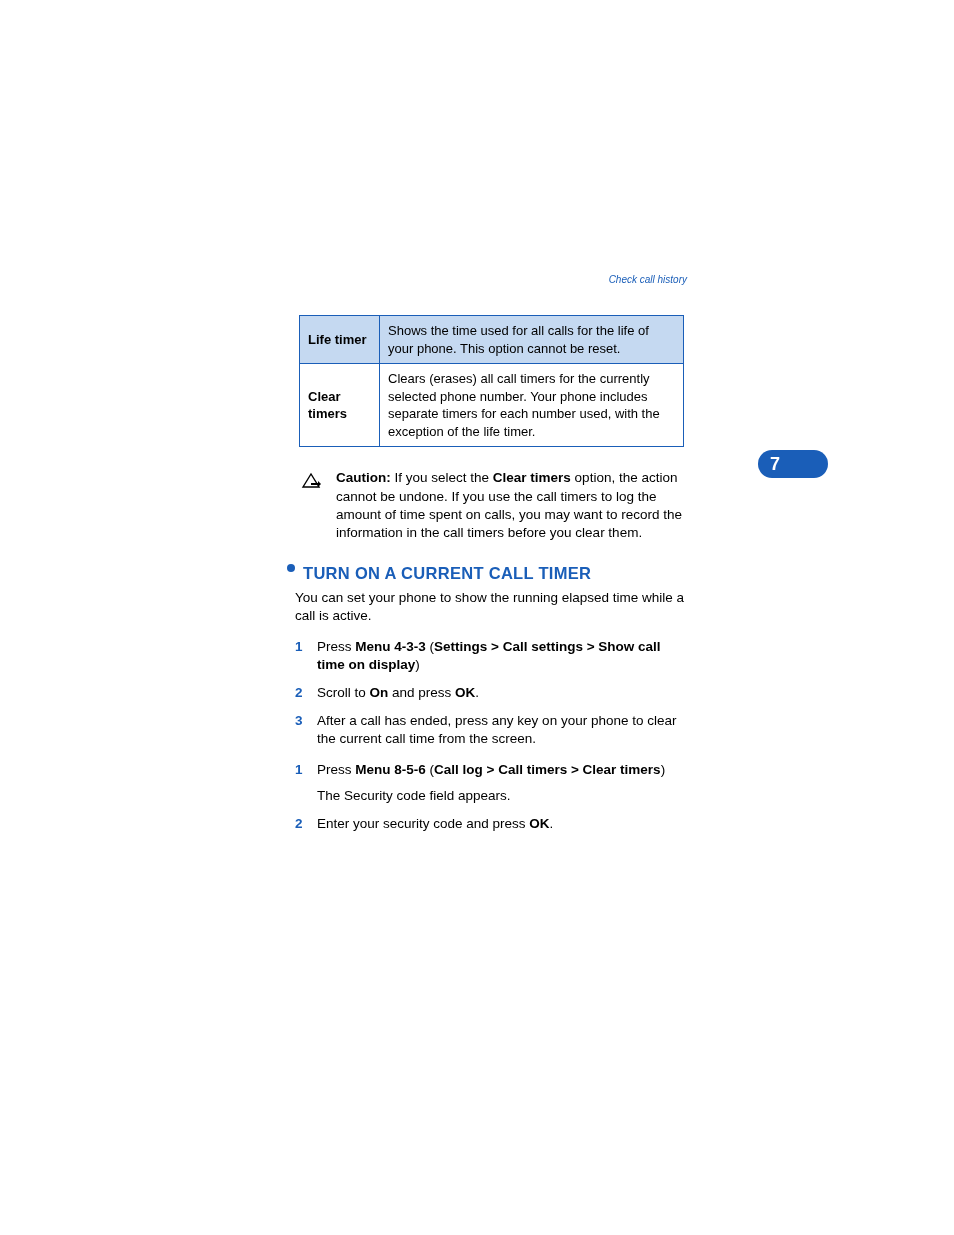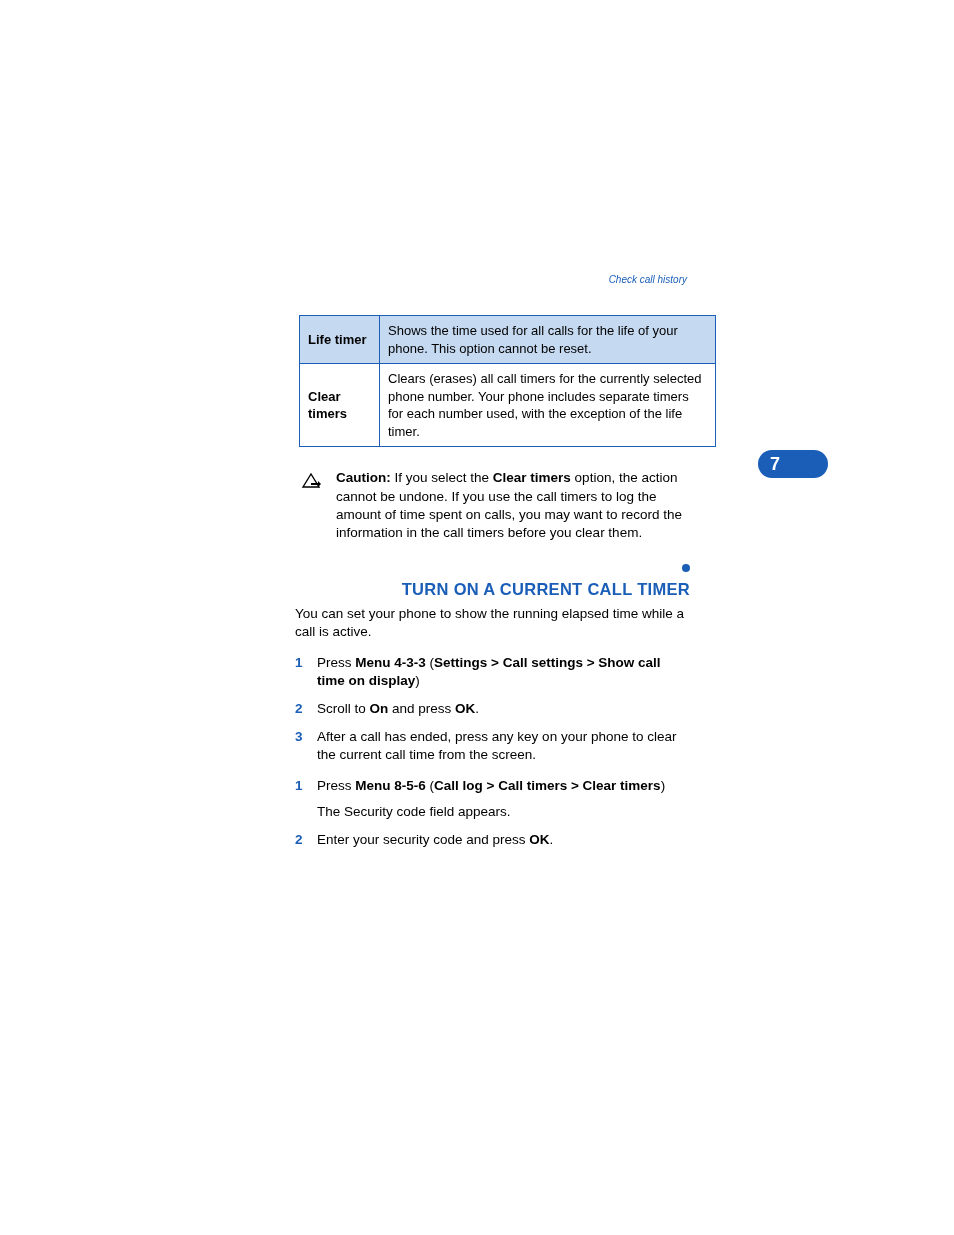--- a/index.html
+++ b/index.html
@@ -37,21 +37,21 @@
       color: #fff;
       font-weight: bold;
       font-size: 18px;
       display: flex;
       align-items: center;
       justify-content: flex-start;
       padding-left: 12px;
     }
     table.info-table {
       border-collapse: collapse;
-      width: 417px;
+      width: 385px;
       margin-top: 35px;
       margin-left: 4px;
     }
     table.info-table td {
       border: 1px solid #1a5eb8;
       padding: 6px 8px;
       font-size: 13px;
       vertical-align: middle;
       line-height: 1.35;
     }
@@ -73,23 +73,22 @@
     }
     .caution-text { flex: 1; }
     .section-heading {
       margin-top: 22px;
       margin-left: -8px;
       color: #1a5eb8;
       font-weight: bold;
       font-size: 16.5px;
       letter-spacing: 0.3px;
       display: flex;
-      align-items: flex-end;
+      align-items: flex-start;
       gap: 8px;
-      flex-direction: column;
     }
     .bullet-dot {
       display: inline-block;
       width: 8px;
       height: 8px;
       background: #1a5eb8;
       border-radius: 50%;
     }
     .section-para {
       margin-top: 6px;

